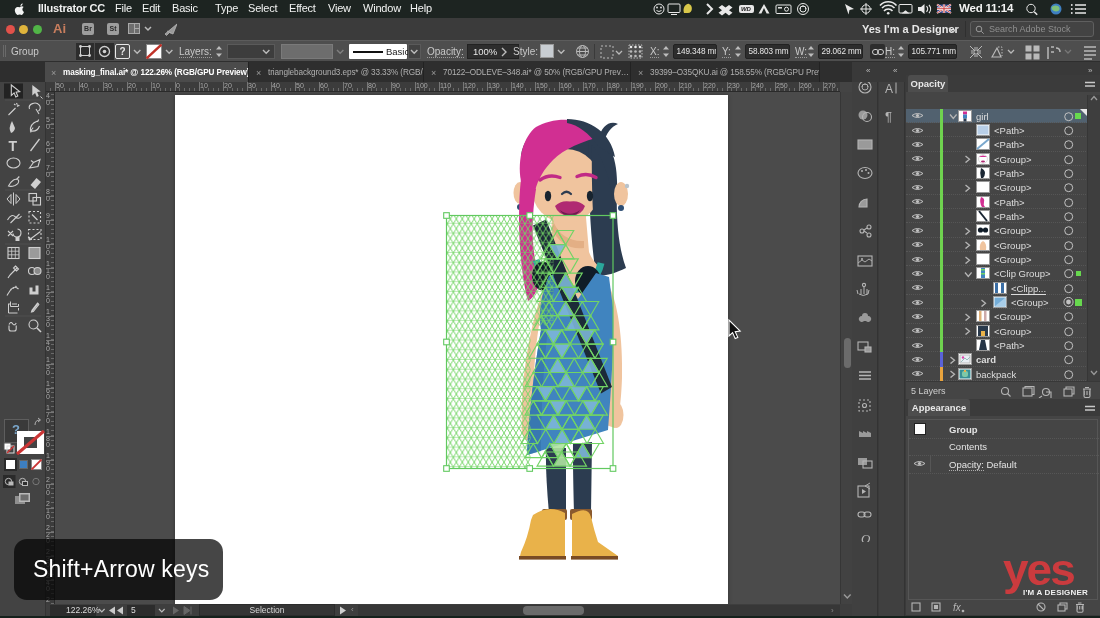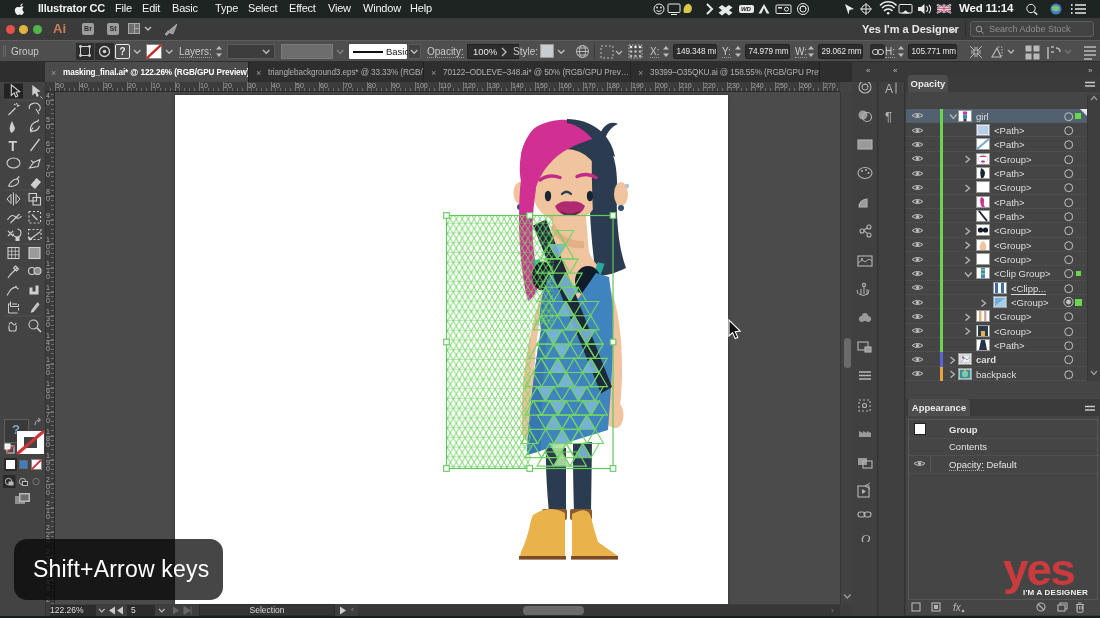--- a/index.html
+++ b/index.html
@@ -179,21 +179,21 @@
     </svg>
 <div class="abs lab dotu" style="left:650px;top:5px;font-size:10px">X:</div>
     <svg class="abs" style="left:661px;top:3px" width="10" height="15">
       <path d="M2 5.5 l3 -3.5 l3 3.5 z M2 9.5 l3 3.5 l3 -3.5 z" fill="#bdbdbd"></path>
     </svg>
     <div class="abs" style="left:673px;top:3px;width:44px;height:15px;background:#2d2d2d;border:1px solid #222;border-radius:2px;color:#e6e6e6;font-size:8.2px;line-height:14px;padding-left:2.5px;letter-spacing:-0.1px;white-space:nowrap;overflow:hidden">149.348 mm</div>
 <div class="abs lab dotu" style="left:722px;top:5px;font-size:10px">Y:</div>
     <svg class="abs" style="left:733px;top:3px" width="10" height="15">
       <path d="M2 5.5 l3 -3.5 l3 3.5 z M2 9.5 l3 3.5 l3 -3.5 z" fill="#bdbdbd"></path>
     </svg>
-    <div class="abs" style="left:745px;top:3px;width:45px;height:15px;background:#2d2d2d;border:1px solid #222;border-radius:2px;color:#e6e6e6;font-size:8.2px;line-height:14px;padding-left:2.5px;letter-spacing:-0.1px;white-space:nowrap;overflow:hidden">74.979 mm</div>
+    <div class="abs" style="left:745px;top:3px;width:45px;height:15px;background:#2d2d2d;border:1px solid #222;border-radius:2px;color:#e6e6e6;font-size:8.2px;line-height:14px;padding-left:2.5px;letter-spacing:-0.1px;white-space:nowrap;overflow:hidden">58.803 mm</div>
 <div class="abs lab dotu" style="left:795px;top:5px;font-size:10px">W:</div>
     <svg class="abs" style="left:806px;top:3px" width="10" height="15">
       <path d="M2 5.5 l3 -3.5 l3 3.5 z M2 9.5 l3 3.5 l3 -3.5 z" fill="#bdbdbd"></path>
     </svg>
     <div class="abs" style="left:818px;top:3px;width:45px;height:15px;background:#2d2d2d;border:1px solid #222;border-radius:2px;color:#e6e6e6;font-size:8.2px;line-height:14px;padding-left:2.5px;letter-spacing:-0.1px;white-space:nowrap;overflow:hidden">29.062 mm</div>
 <div class="abs" style="left:870px;top:3px;width:15px;height:15px;background:#2d2d2d;border-radius:2px"></div>
 <svg class="abs" style="left:872px;top:7px" width="12" height="8" fill="none" stroke="#cfcfcf">
       <rect x="0.5" y="1.5" width="6" height="5" rx="2.5"></rect>
       <rect x="5.5" y="1.5" width="6" height="5" rx="2.5"></rect>
     </svg>
@@ -537,21 +537,21 @@
 </g>
 </svg>
 </div>
 <div class="abs" style="left:840px;top:92px;width:12px;height:512px;background:#424242;border-left:1px solid #363636">
 <div class="abs" style="left:2.5px;top:246px;width:7px;height:30px;background:#6b6b6b;border-radius:4px"></div>
 <svg class="abs" style="left:2px;top:501px" width="9" height="7">
       <path d="M1 1.5 l3.3 3.5 l3.3 -3.5" stroke="#9a9a9a" stroke-width="1.4" fill="none"></path>
     </svg>
 </div>
 <div class="abs" style="left:0;top:604px;width:852px;height:12px;background:#3e3e3e">
-<div class="abs" style="left:50px;top:1px;width:46px;height:10.5px;background:#2c2c2c;color:#dcdcdc;font-size:8.5px;line-height:10px;padding-left:0">122.26%</div>
+<div class="abs" style="left:50px;top:1px;width:46px;height:10.5px;background:#2c2c2c;color:#dcdcdc;font-size:8.5px;line-height:10px;padding-left:16px">122.26%</div>
 <svg class="abs" style="left:98px;top:4px" width="8" height="6">
       <path d="M1 1 l2.8 2.8 l2.8 -2.8" stroke="#bbb" stroke-width="1.2" fill="none"></path>
     </svg>
 <svg class="abs" style="left:107px;top:2px" width="18" height="9" fill="#c9c9c9">
       <path d="M1 0.5 v8 M8 0.5 l-6 4 l6 4 z"></path>
       <path d="M16 0.5 l-6 4 l6 4 z"></path>
     </svg>
 <div class="abs" style="left:127px;top:1px;width:28px;height:10.5px;background:#2c2c2c;color:#dcdcdc;font-size:8.5px;line-height:10px;padding-left:4px">5</div>
 <svg class="abs" style="left:158px;top:4px" width="8" height="6">
       <path d="M1 1 l2.8 2.8 l2.8 -2.8" stroke="#bbb" stroke-width="1.2" fill="none"></path>
@@ -1097,20 +1097,34 @@
         <circle cx="4.7" cy="4.7" r="4"></circle>
       </svg>
 </div>
 <div class="abs" style="left:181px;top:19.5px;width:13px;height:286px;background:#3e3e3e;border-left:1px solid #363636"></div>
 <svg class="abs" style="left:184px;top:20px" width="8" height="6">
       <path d="M1 5 l3 -3.5 l3 3.5" stroke="#999" stroke-width="1.3" fill="none"></path>
     </svg>
 <svg class="abs" style="left:184px;top:295px" width="8" height="6">
       <path d="M1 1 l3 3.5 l3 -3.5" stroke="#999" stroke-width="1.3" fill="none"></path>
     </svg>
+<div class="abs" style="left:0;top:306px;width:194px;height:18px;background:#454545;border-top:1px solid #383838">
+<span class="abs" style="left:5px;top:4px;color:#cfcfcf;font-size:9px">5 Layers</span>
+<svg class="abs" style="left:92px;top:3px" width="98" height="13" fill="none" stroke="#b5b5b5" stroke-width="1.1">
+<circle cx="7" cy="6" r="3.5"></circle>
+        <path d="M9.5 8.5 l3 3"></path>
+<rect x="25" y="3" width="9" height="8"></rect>
+        <path d="M27 3 v-1.5 h9 v8 h-2"></path>
+<circle cx="48" cy="7" r="3.5"></circle>
+        <path d="M44 11 l-3 2 m7 -6 h5 v6"></path>
+<rect x="66" y="4" width="8" height="7"></rect>
+        <path d="M68 4 v-2 h8 v7 h-2"></path>
+<path d="M85 4 h8 m-7 0 v7 q0 1.5 1.5 1.5 h3 q1.5 0 1.5 -1.5 v-7 m-5 -1.5 h4 m-4.7 3.5 v4 m2.7 -4 v4 m2.7 -4 v4"></path>
+</svg>
+</div>
 </div>
 <div class="abs" style="left:906px;top:399px;width:194px;height:216px;background:#454545">
 <div class="abs" style="left:0;top:0;width:194px;height:17px;background:#3b3b3b"></div>
 <div class="abs" style="left:2px;top:0;width:62px;height:17px;background:#4d4d4d;border-radius:3px 3px 0 0;color:#e8e8e8;font-size:9.5px;font-weight:bold;text-align:center;line-height:17px">Appearance</div>
 <svg class="abs" style="left:178px;top:6px" width="12" height="7" stroke="#c9c9c9" stroke-width="1.5">
       <path d="M1 1.5 h10 M1 5 h10"></path>
     </svg>
 <div class="abs" style="left:2px;top:20px;width:190px;height:181px;border:1px solid #565656">
 <div class="abs" style="left:5px;top:3px;width:12px;height:12px;background:#fff;border:1px solid #222"></div>
 <span class="abs" style="left:40px;top:4px;color:#e4e4e4;font-size:9.5px;font-weight:bold">Group</span>

